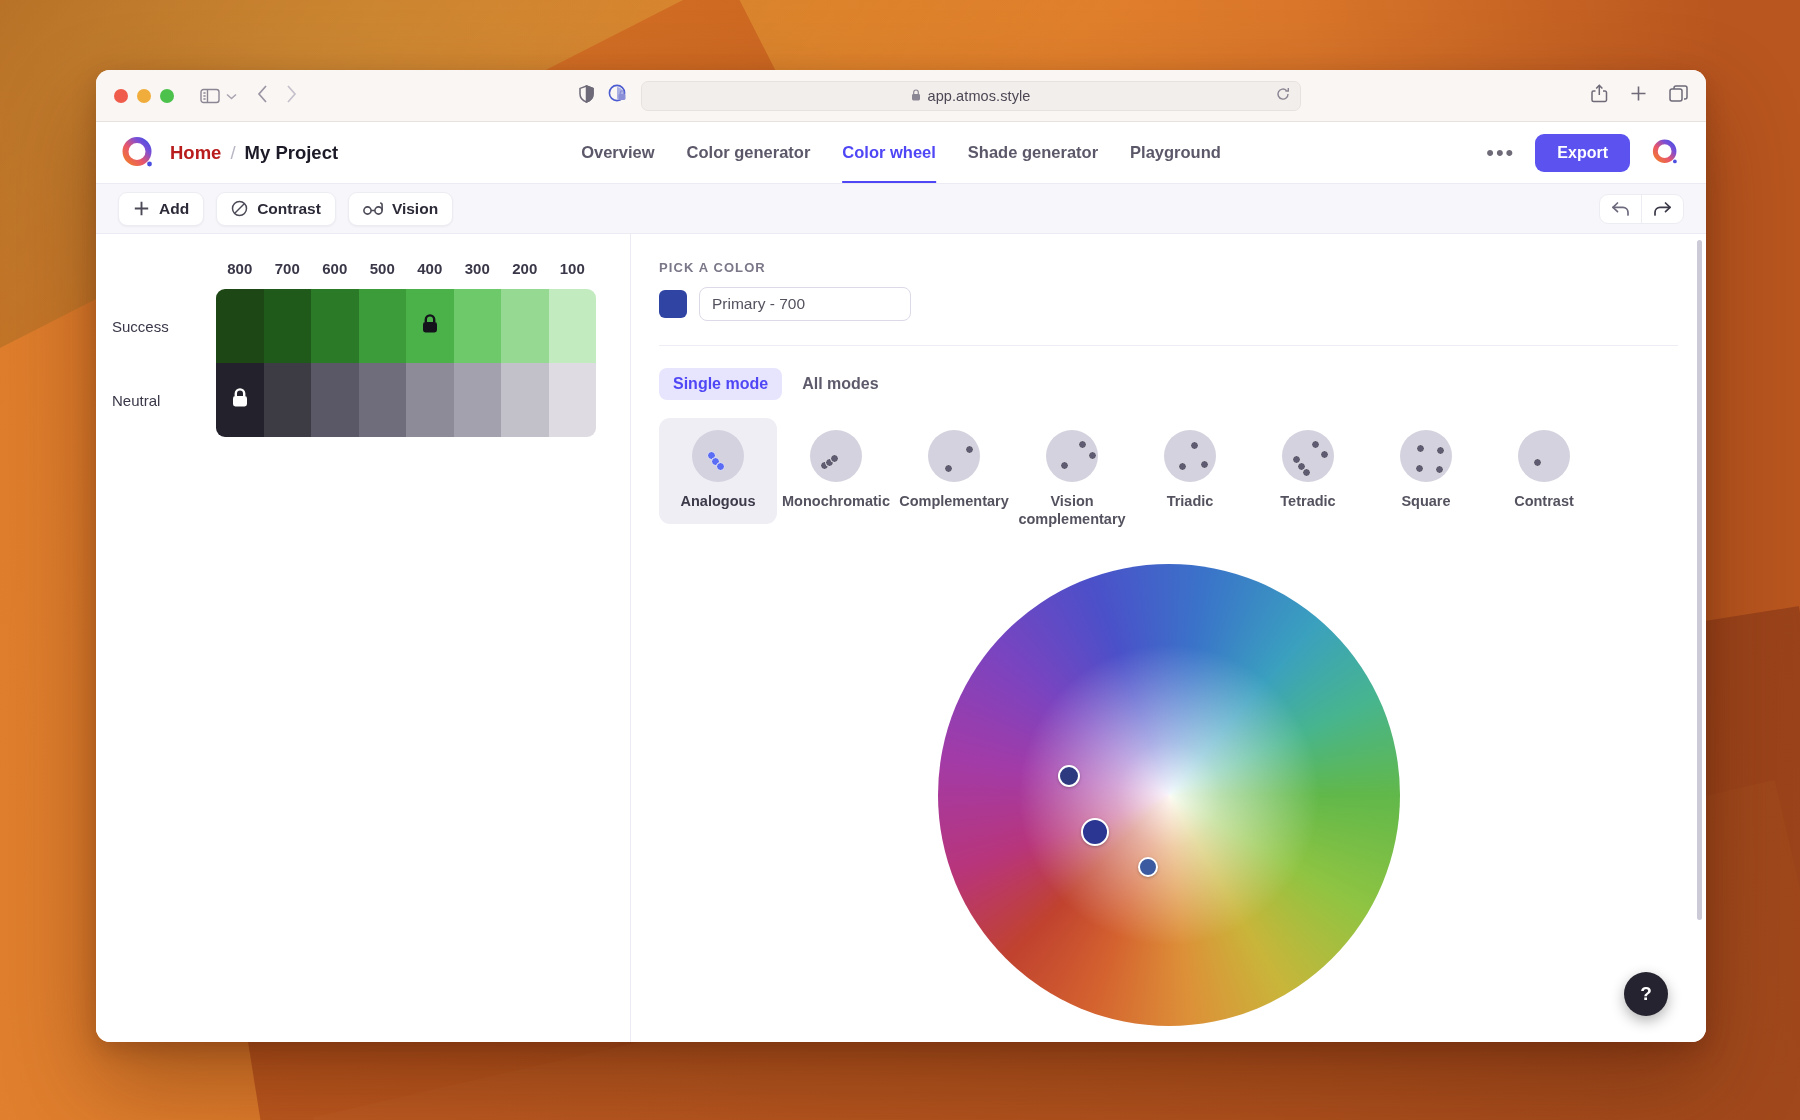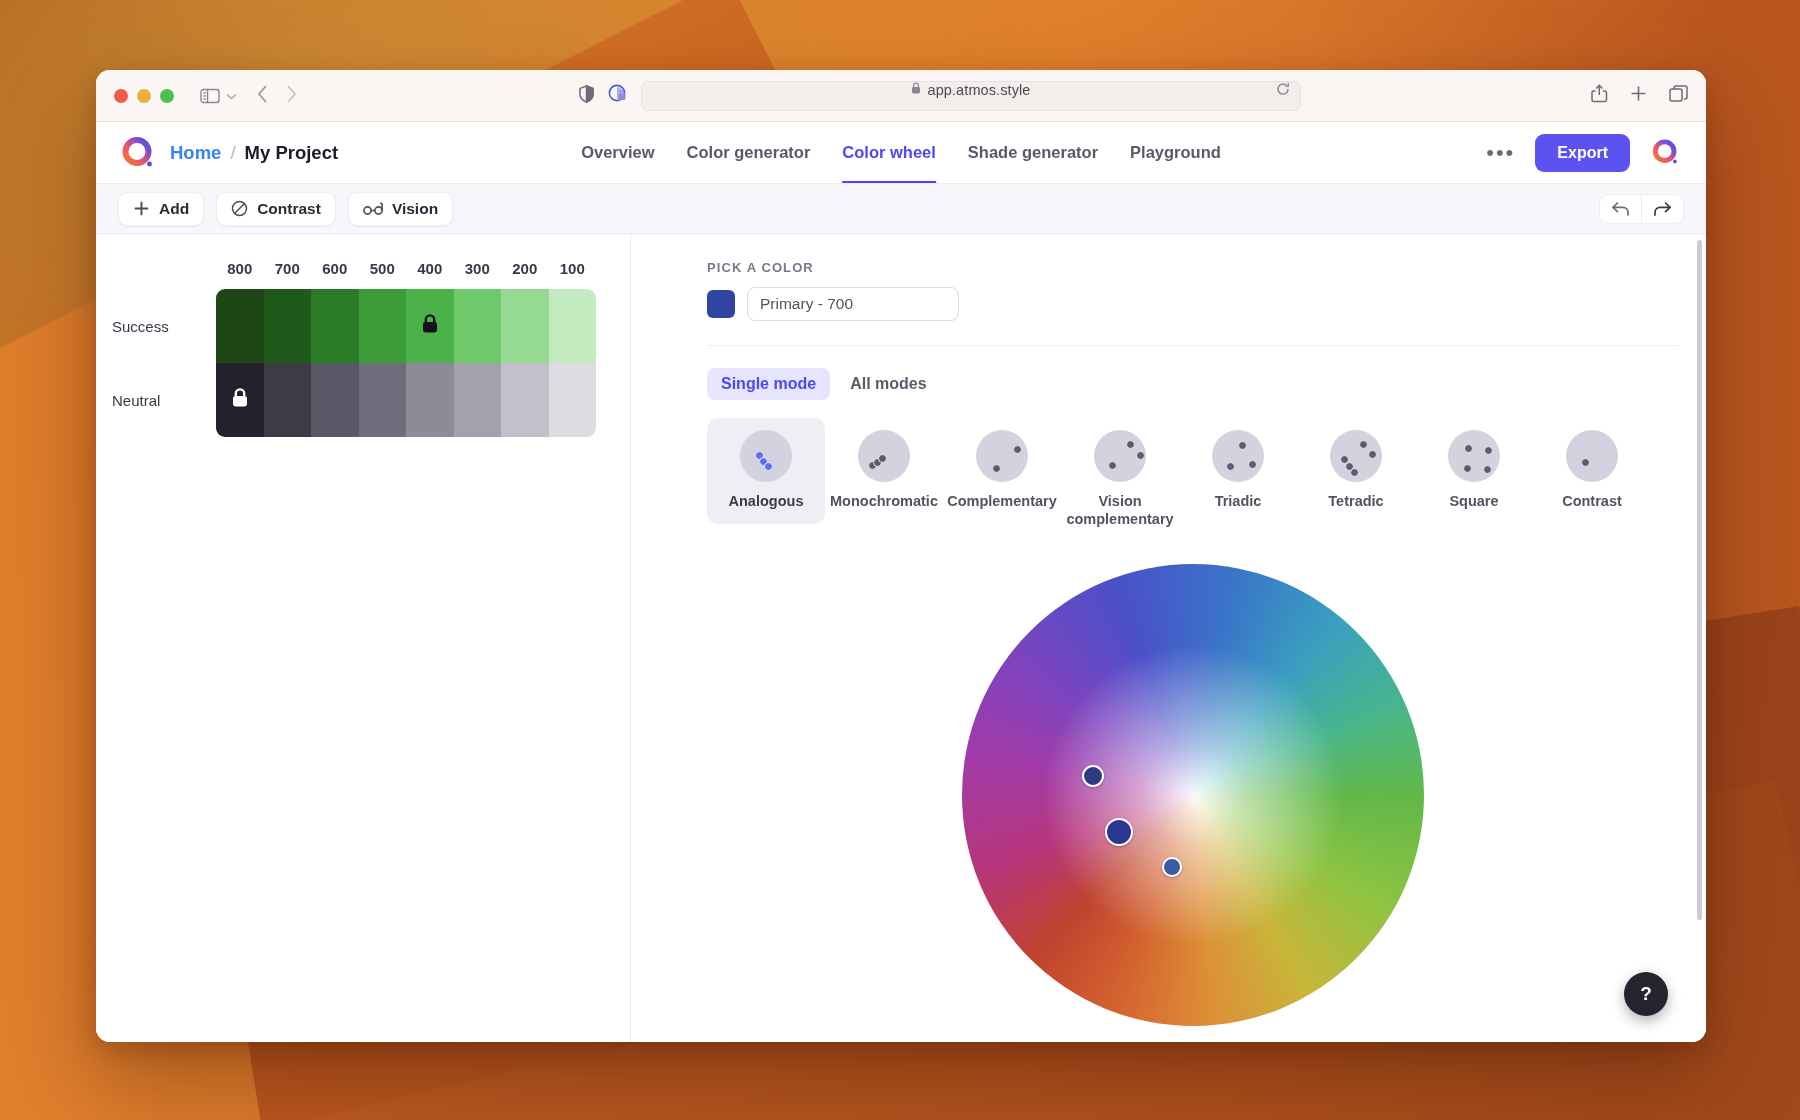--- a/index.html
+++ b/index.html
@@ -58,37 +58,37 @@
   .chrome-icon { color: #8b8693; display: flex; align-items: center; }
   .sidebar-toggle { margin-left: 4px; }
   .chev { margin: 0 10px 0 6px; color: #a9a4b0; font-size: 12px; }
   .navarrows { display: flex; gap: 18px; margin-left: 10px; color: #9a95a3; }
 
   .chrome-mid { flex: 1; display: flex; align-items: center; justify-content: center; gap: 14px; }
   .shield-ic, .priv-ic { color: #6e6a78; }
   .urlbar {
     width: 660px; height: 30px; background: #f2eeeb;
     border: 1px solid #e8e2de; border-radius: 7px;
-    display: flex; justify-content: center;
+    display: flex; align-items: center; justify-content: center;
     position: relative; gap: 6px;
   }
   .urlbar .urltext { font-size: 14.5px; color: #4b4754; letter-spacing: .1px; }
   .urlbar .lockic { font-size: 11px; color: #8b8693; }
   .urlbar .reload { position: absolute; right: 10px; color: #8b8693; font-size: 14px; }
   .chrome-right { display: flex; align-items: center; gap: 22px; color: #6e6a78; margin-left: 8px; }
 
   
   .app-header {
     height: 62px; background: #fff; display: flex; align-items: center;
     padding: 0 24px; border-bottom: 1px solid #eceaf2; position: relative;
   }
   .brand { display: flex; align-items: center; gap: 14px; }
   .logo { width: 36px; height: 36px; position: relative; }
   .breadcrumb { display: flex; align-items: center; gap: 9px; font-size: 18.5px; }
-  .bc-home { color: #3b82f6; font-weight: 700; }
+  .bc-home { color: #b91c1c; font-weight: 700; }
   .bc-sep { color: #b9b5c4; font-weight: 500; }
   .bc-proj { color: #1c1a26; font-weight: 700; }
 
   .tabs { position: absolute; left: 50%; transform: translateX(-50%); display: flex; gap: 32px; height: 100%; align-items: center; }
   .tab { font-size: 16.5px; color: #5c5869; font-weight: 600; position: relative; height: 100%; display: flex; align-items: center; }
   .tab.active { color: #4f46f5; }
   .tab.active::after {
     content: ""; position: absolute; left: 0; right: 0; bottom: 0; height: 2.5px; background: #4f46f5;
   }
   .header-right { margin-left: auto; display: flex; align-items: center; gap: 20px; }
@@ -110,21 +110,21 @@
     padding: 7px 14px; font-size: 15.5px; font-weight: 700; color: #2d2a38;
     box-shadow: 0 1px 2px rgba(20,16,40,.05);
   }
   .tb-btn .ic { color: #4d4a58; display: flex; }
   .tb-right { margin-left: auto; display: flex; background: #fff; border: 1px solid #ececf3; border-radius: 9px; overflow: hidden; }
   .tb-right .ubtn { padding: 6px 11px; display: flex; align-items: center; color: #6e6a7e; }
   .tb-right .ubtn + .ubtn { border-left: 1px solid #eeecf3; }
   .tb-right .ubtn.redo { color: #3b3847; }
 
   
-  .content { display: flex; height: calc(972px - 52px - 62px - 50px); gap: 48px; }
+  .content { display: flex; height: calc(972px - 52px - 62px - 50px); }
   .left-pane { width: 535px; border-right: 1px solid #eceaf2; padding: 26px 0 0 0; background: #fff; }
   .right-pane { flex: 1; background: #fff; padding: 26px 28px 0 28px; position: relative; overflow: hidden; }
 
   
   .palette-wrap { padding-left: 16px; }
   .shade-head { display: flex; margin-left: 104px; }
   .shade-head div { width: 47.5px; text-align: center; font-size: 15px; font-weight: 700; color: #3a3748; }
   .palette-rows { margin-top: 12px; }
   .prow { display: flex; align-items: stretch; height: 74px; }
   .prow-label { width: 104px; display: flex; align-items: center; font-size: 15px; color: #3a3748; }

